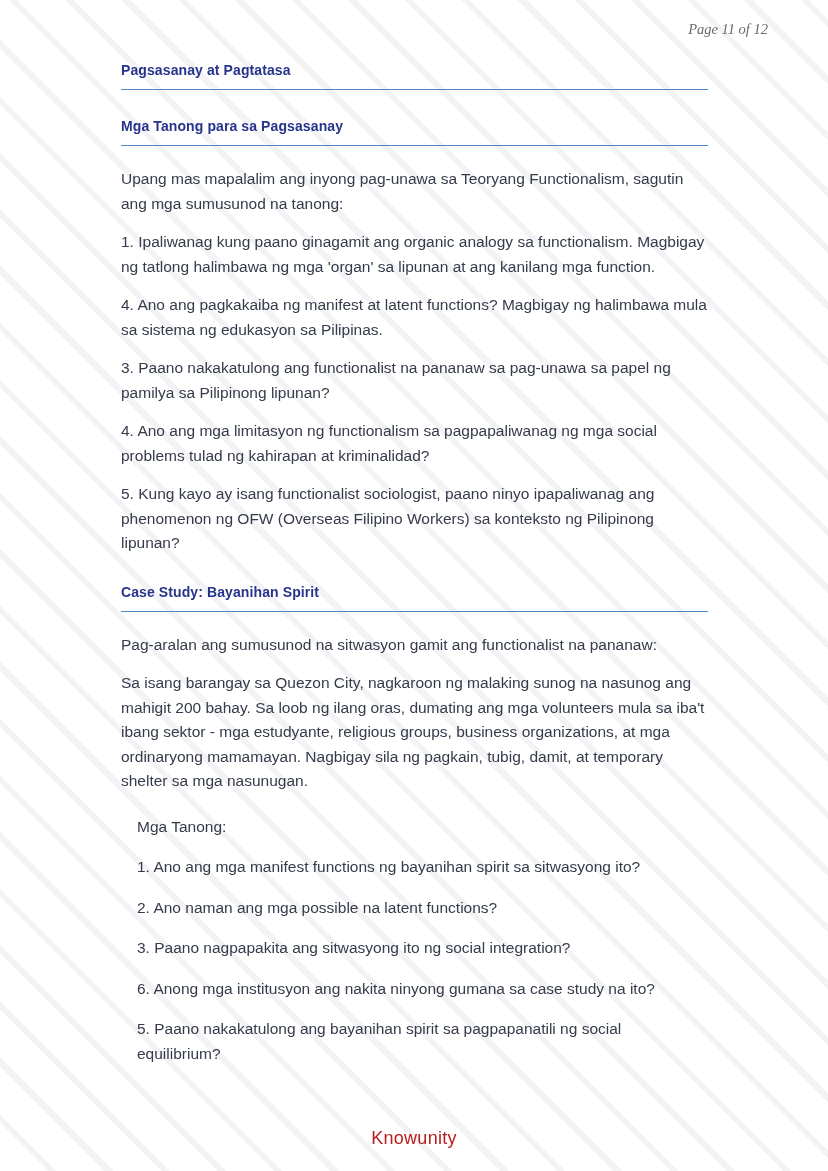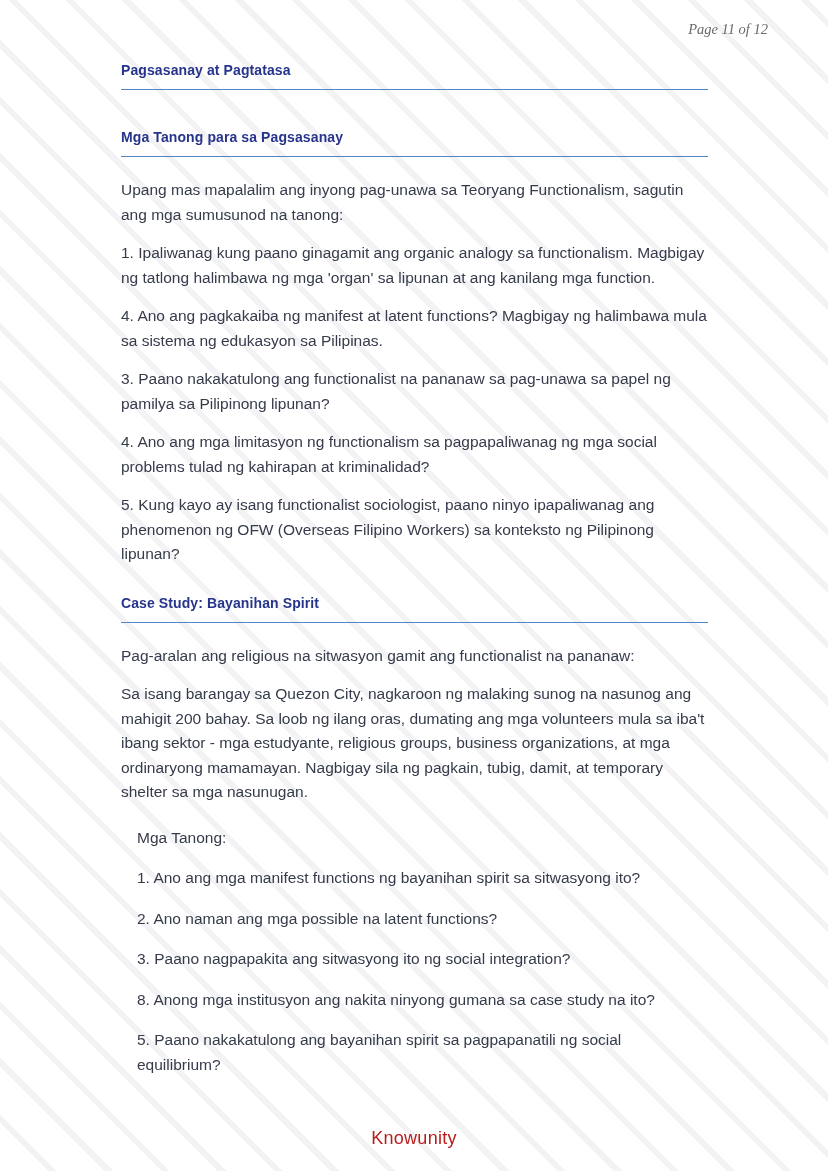--- a/index.html
+++ b/index.html
@@ -50,21 +50,21 @@
   .section-heading {
     margin: 0;
     font-size: 14px;
     font-weight: bold;
     color: #26348b;
     letter-spacing: 0.1px;
     line-height: 19px;
     padding-bottom: 9px;
     border-bottom: 1.5px solid #4e86c6;
   }
-  .heading-gap { margin-top: 38px; }
+  .heading-gap { margin-top: 27px; }
   .para { margin: 0 0 14px 0; }
   .first-para { margin-top: 21px; }
   .case-heading-gap { margin-top: 27px; }
   .q-block { margin-top: 21px; }
   .q-line { margin: 16px; }
   .brand {
     position: absolute;
     left: 0;
     right: 0;
     top: 1128px;
@@ -95,29 +95,29 @@
     <p class="para">4. Ano ang pagkakaiba ng manifest at latent functions? Magbigay ng halimbawa mula sa sistema ng edukasyon sa Pilipinas.</p>
 
     <p class="para">3. Paano nakakatulong ang functionalist na pananaw sa pag-unawa sa papel ng pamilya sa Pilipinong lipunan?</p>
 
     <p class="para">4. Ano ang mga limitasyon ng functionalism sa pagpapaliwanag ng mga social problems tulad ng kahirapan at kriminalidad?</p>
 
     <p class="para">5. Kung kayo ay isang functionalist sociologist, paano ninyo ipapaliwanag ang phenomenon ng OFW (Overseas Filipino Workers) sa konteksto ng Pilipinong lipunan?</p>
 
     <h2 class="section-heading case-heading-gap">Case Study: Bayanihan Spirit</h2>
 
-    <p class="para first-para">Pag-aralan ang religious na sitwasyon gamit ang functionalist na pananaw:</p>
+    <p class="para first-para">Pag-aralan ang sumusunod na sitwasyon gamit ang functionalist na pananaw:</p>
 
     <p class="para">Sa isang barangay sa Quezon City, nagkaroon ng malaking sunog na nasunog ang mahigit 200 bahay. Sa loob ng ilang oras, dumating ang mga volunteers mula sa iba't ibang sektor - mga estudyante, religious groups, business organizations, at mga ordinaryong mamamayan. Nagbigay sila ng pagkain, tubig, damit, at temporary shelter sa mga nasunugan.</p>
 
     <div class="q-block">
       <p class="q-line">Mga Tanong:</p>
       <p class="q-line">1. Ano ang mga manifest functions ng bayanihan spirit sa sitwasyong ito?</p>
       <p class="q-line">2. Ano naman ang mga possible na latent functions?</p>
       <p class="q-line">3. Paano nagpapakita ang sitwasyong ito ng social integration?</p>
-      <p class="q-line">8. Anong mga institusyon ang nakita ninyong gumana sa case study na ito?</p>
+      <p class="q-line">6. Anong mga institusyon ang nakita ninyong gumana sa case study na ito?</p>
       <p class="q-line">5. Paano nakakatulong ang bayanihan spirit sa pagpapanatili ng social equilibrium?</p>
     </div>
 
   </div>
 
   <div class="brand">Knowunity</div>
 </div>
 
 </body></html>

